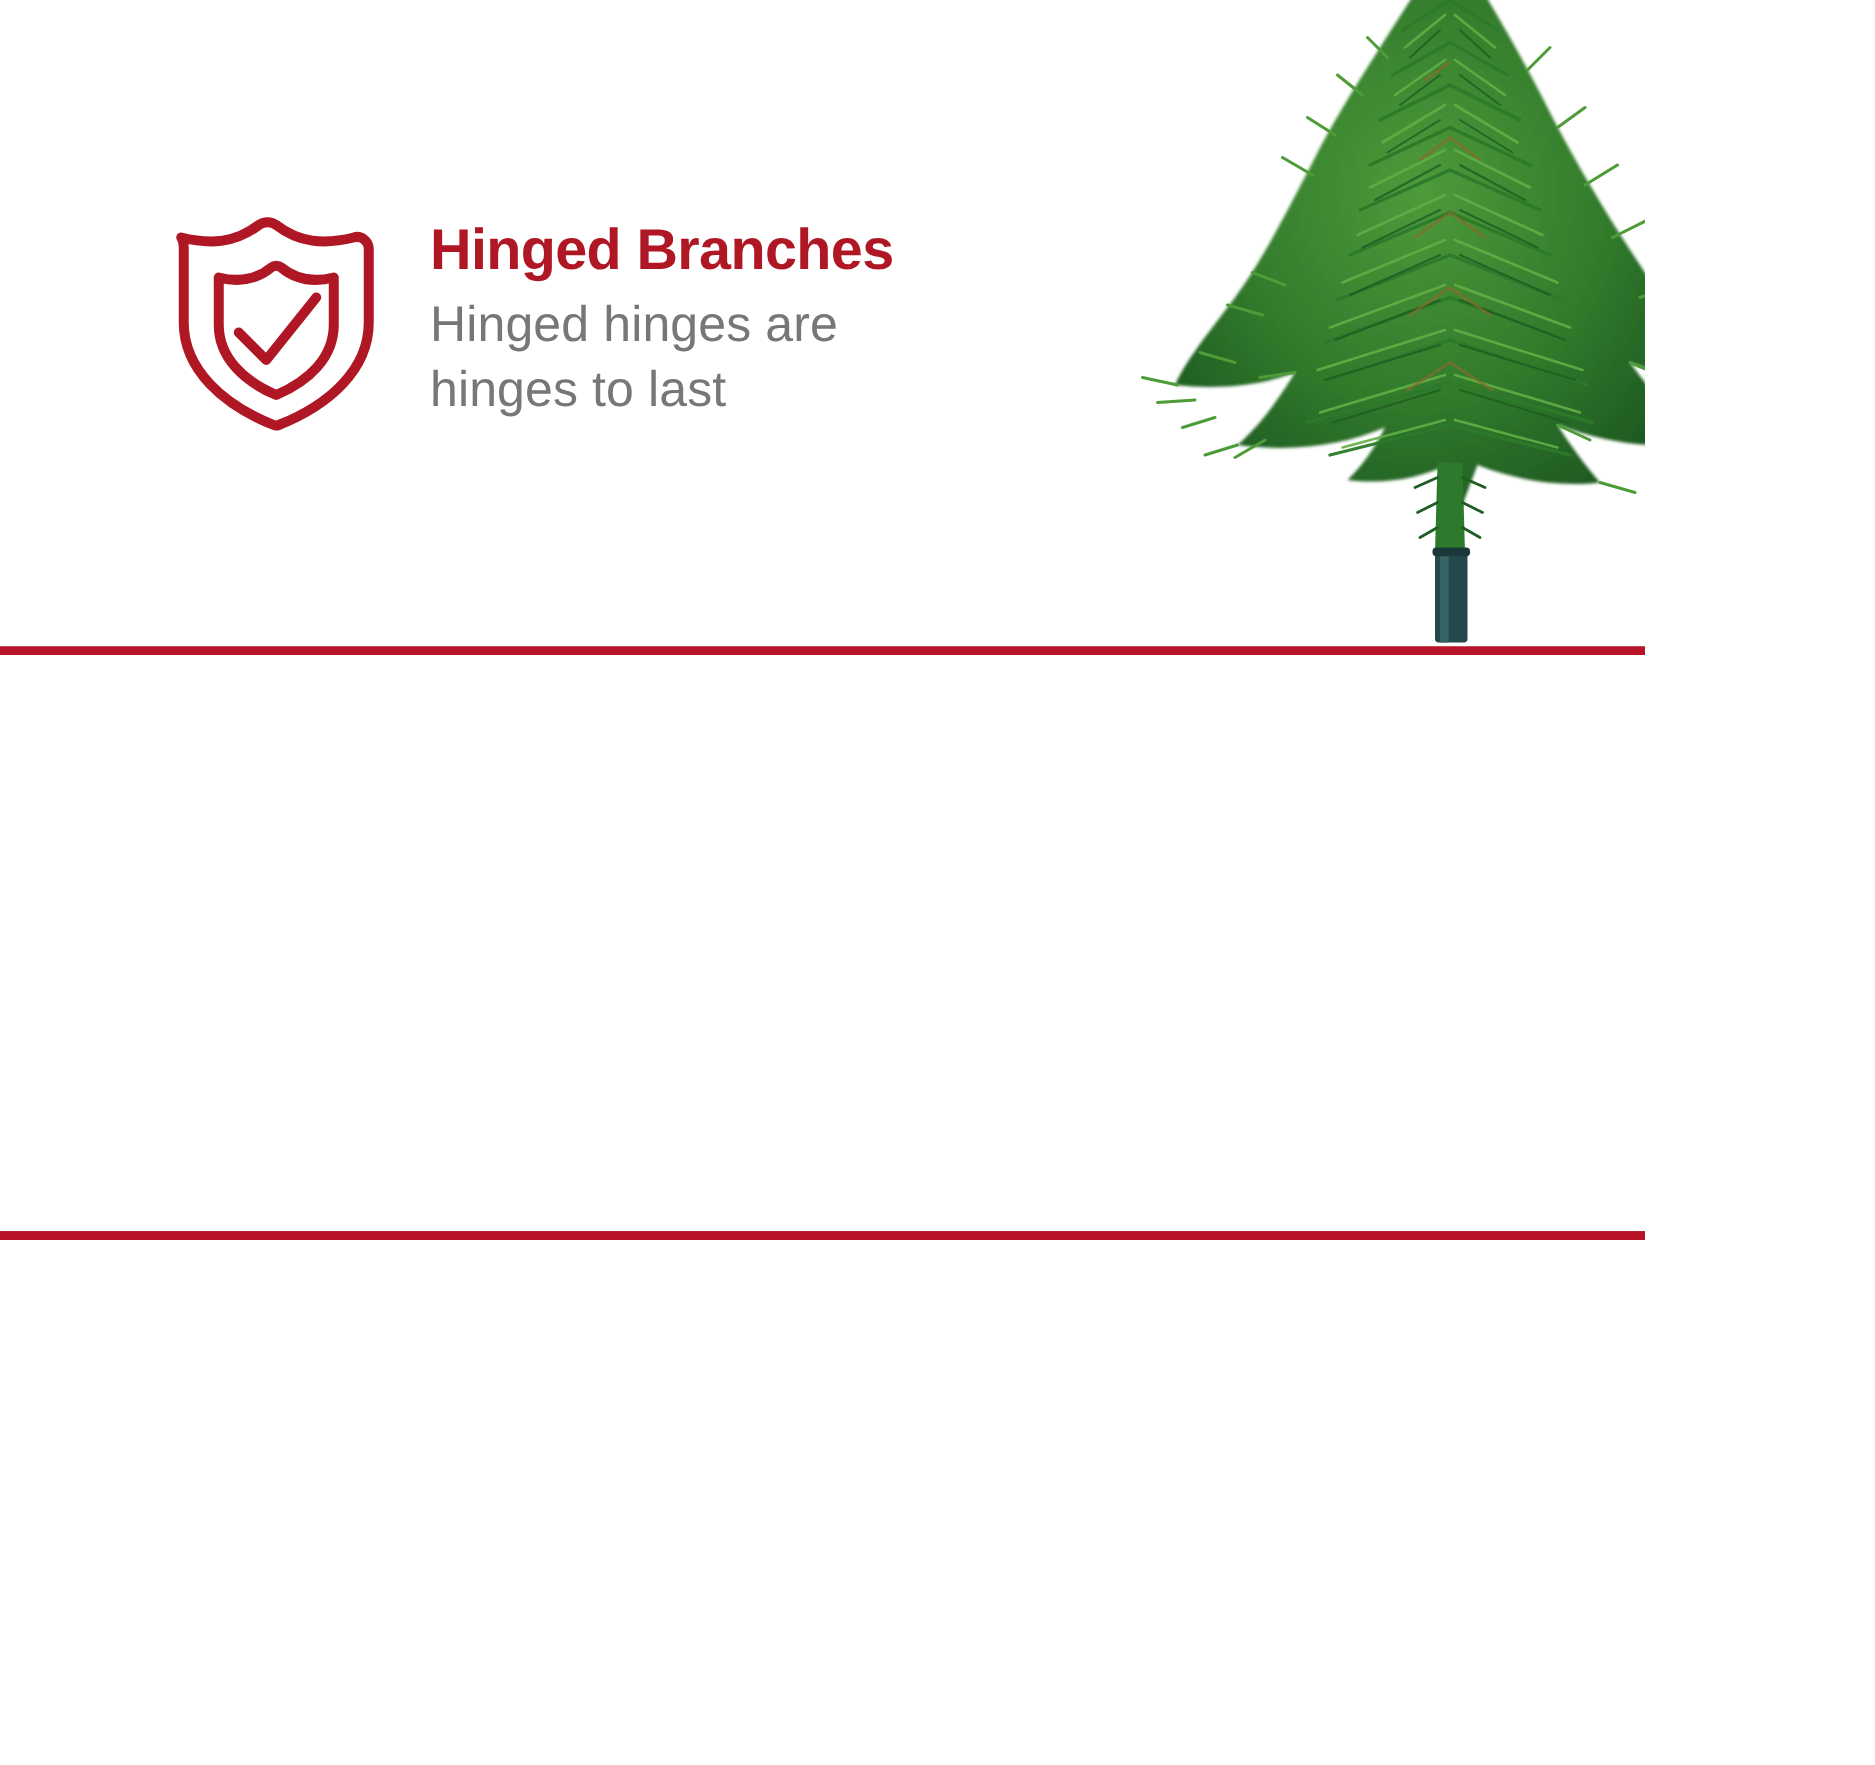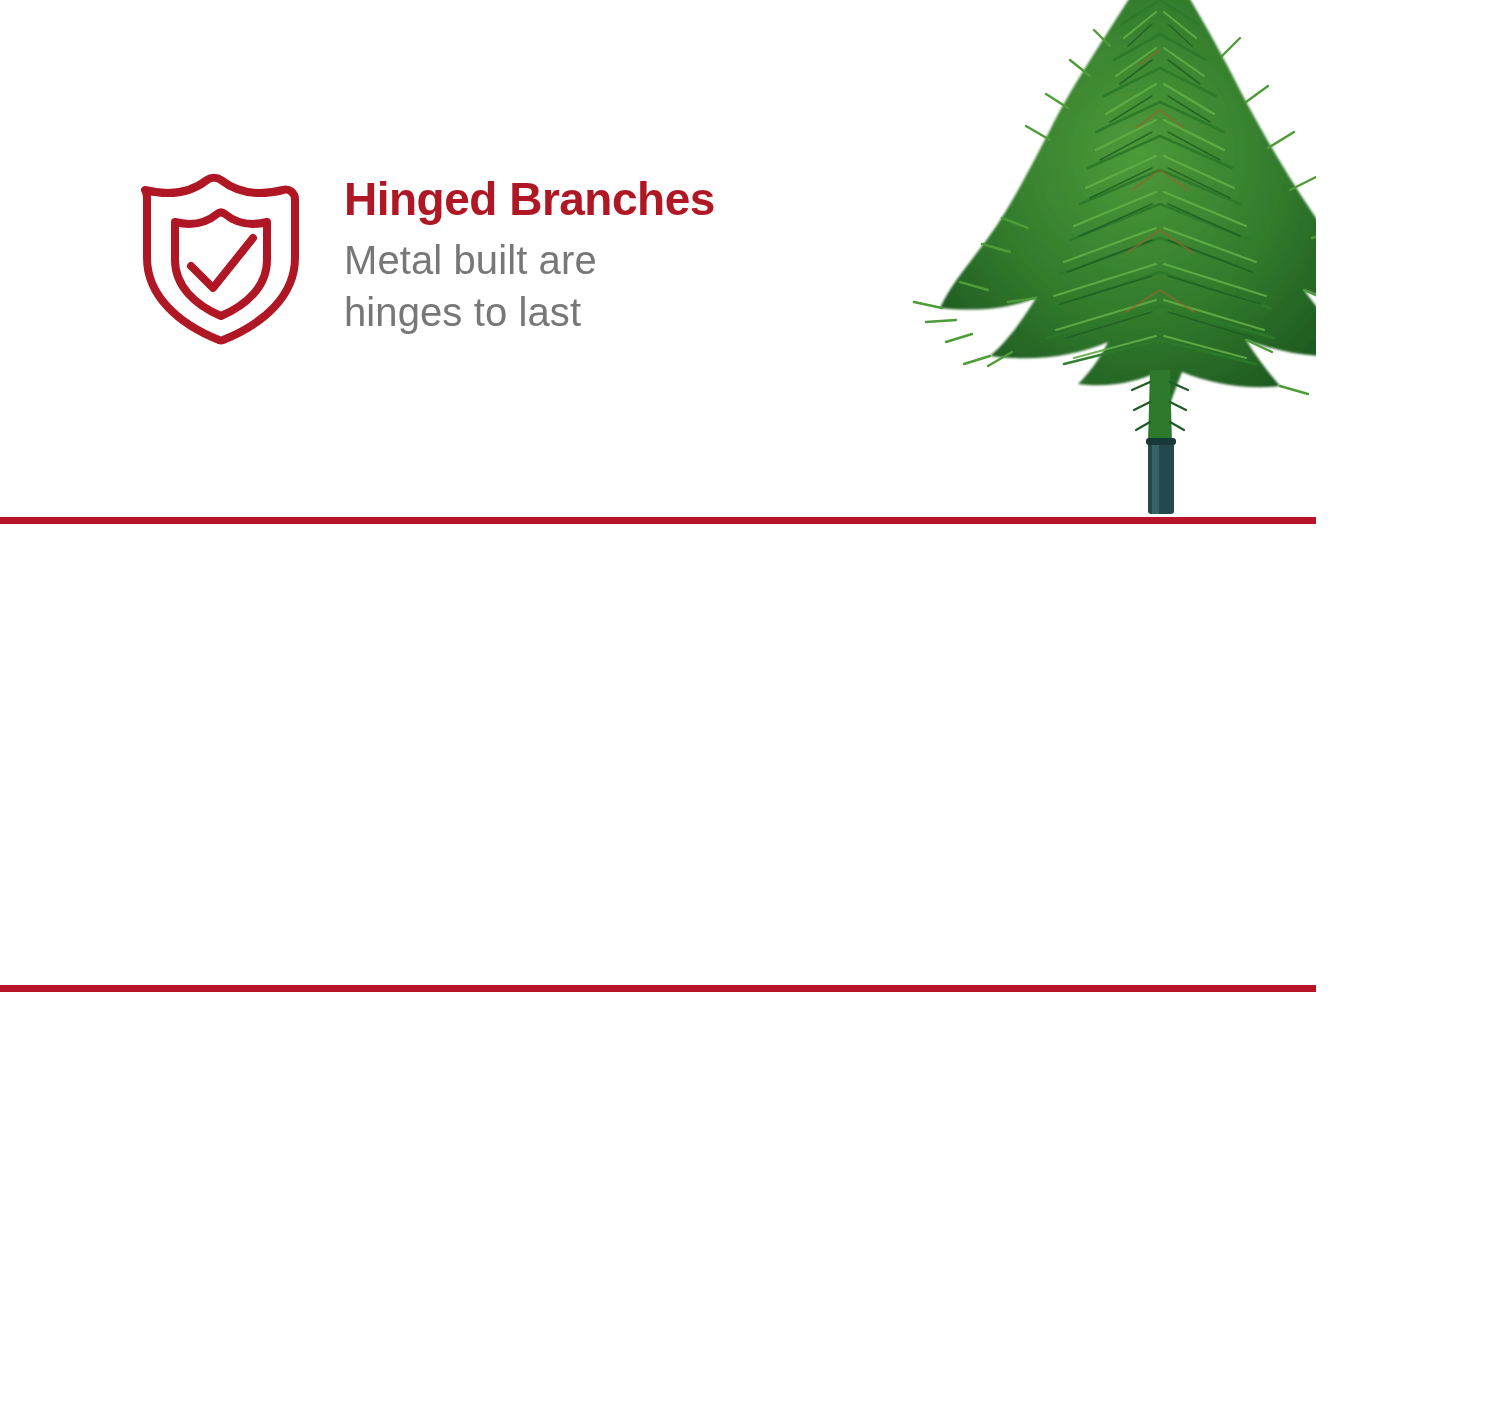--- a/index.html
+++ b/index.html
@@ -175,21 +175,21 @@
                    C64 139 44 120 44 94 Z"></path>
 
           <path d="M60 100 L82 122 L122 72"></path>
         </g>
       </svg>
     </div>
 
     <div class="feature-text" id="text-hinged">
       <div class="feature-title">Hinged Branches</div>
       <div class="feature-desc">
-        <div>Metal built are</div>
+        <div>Hinged hinges are</div>
         <div>hinges to last</div>
       </div>
     </div>
   </section>
 
   <div class="divider" id="divider-1"></div>
 
   <section class="panel" id="panel-pvc">
 
     

